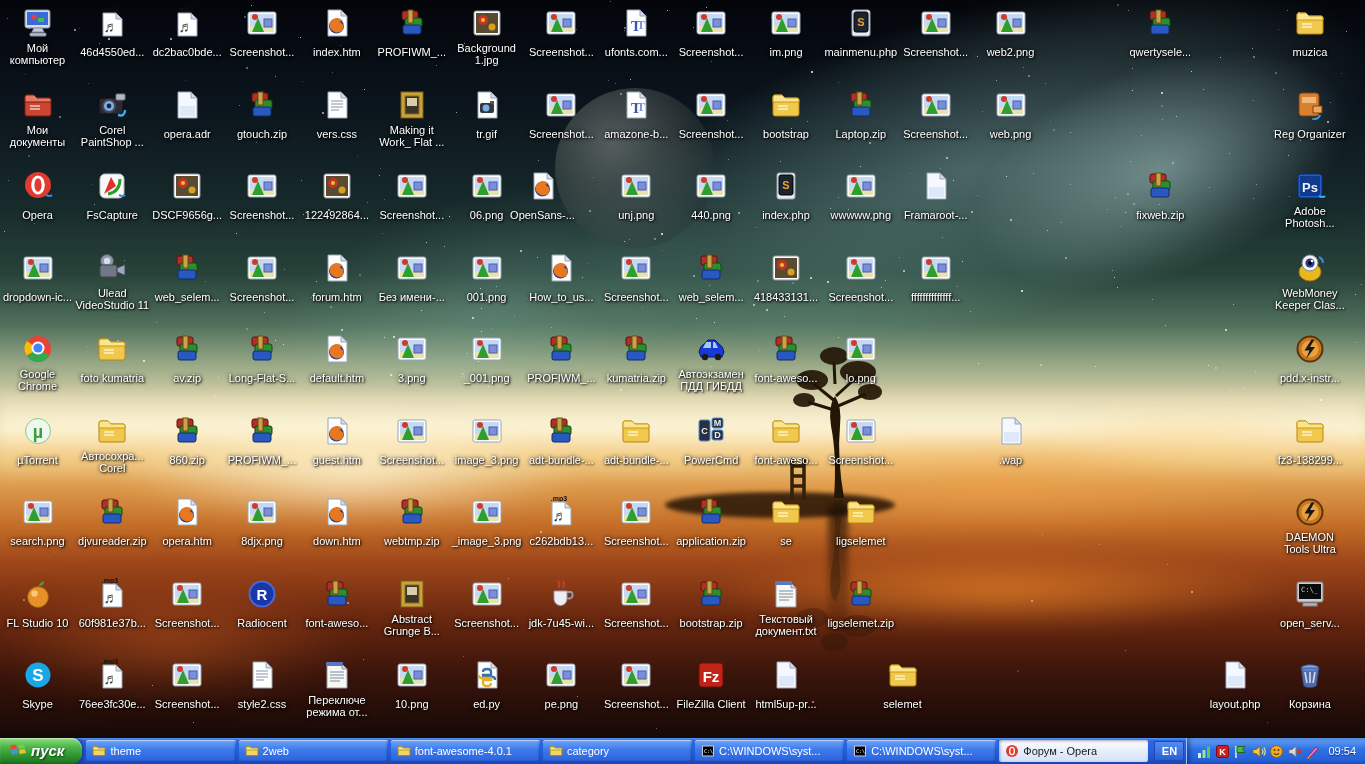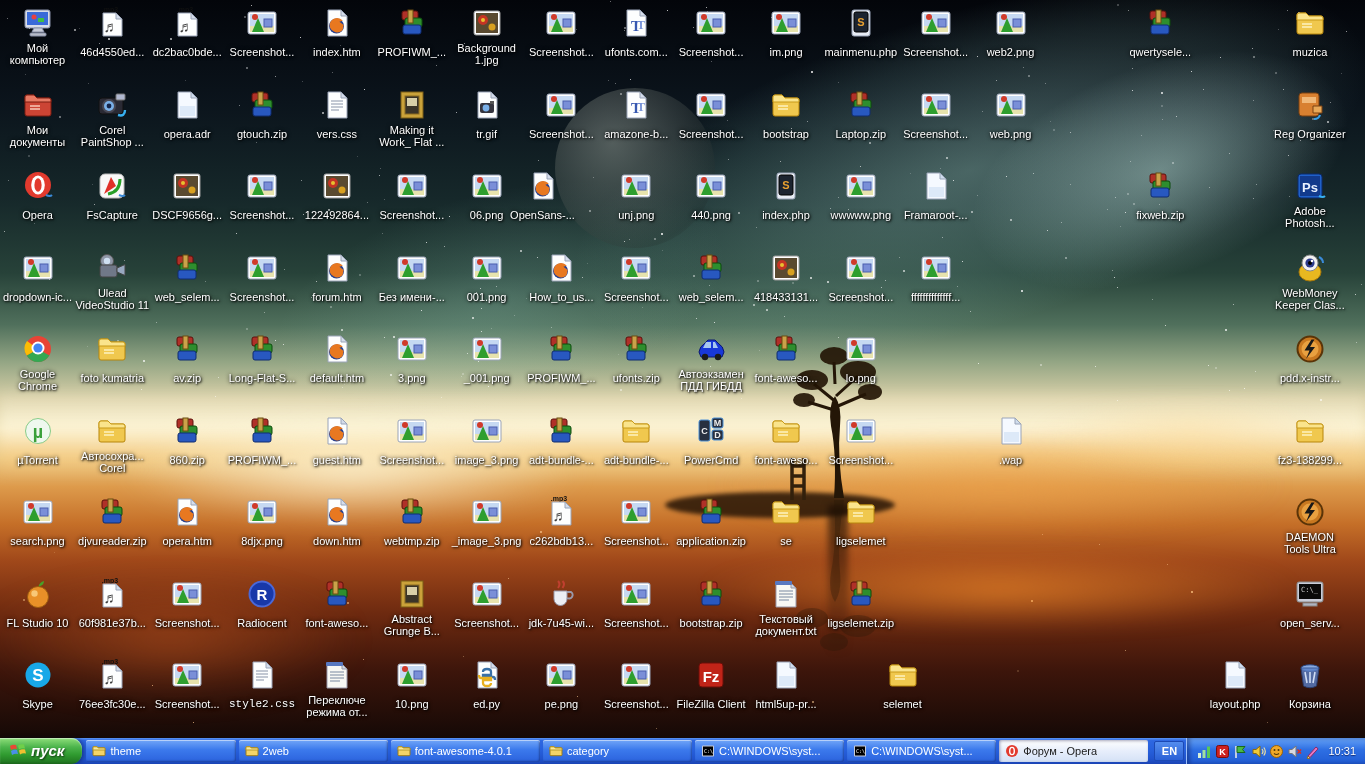--- a/index.html
+++ b/index.html
@@ -1008,21 +1008,21 @@
             <rect x="13" y="4" width="5" height="13" fill="#caa24a" stroke="#6a4c10"></rect>
           </svg>
         </div><div class="lbl">PROFIWM_...</div></div>
       <div class="desk-icon" style="left: 598.8px; top: 332px;"><div class="ic">
           <svg viewBox="0 0 34 34">
             <rect x="7" y="5" width="16" height="9" rx="2" fill="#b03028" stroke="#5c100c"></rect>
             <rect x="10" y="12" width="17" height="9" rx="2" fill="#2e8e2e" stroke="#0c4c0c"></rect>
             <rect x="8" y="19" width="18" height="9" rx="2" fill="#2858c0" stroke="#102c70"></rect>
             <rect x="13" y="4" width="5" height="13" fill="#caa24a" stroke="#6a4c10"></rect>
           </svg>
-        </div><div class="lbl">ufonts.zip</div></div>
+        </div><div class="lbl">kumatria.zip</div></div>
       <div class="desk-icon" style="left: 673.6px; top: 332px;"><div class="ic">
           <svg viewBox="0 0 34 34">
             <path d="M5 20 q1-6 5-8 l4-4 h7 l4 4 q4 2 5 8 l-2 5 h-21 z" fill="#1838d8" stroke="#0a1870"></path>
             <path d="M12 10 h5 v6 h-8 z" fill="#a8c8f0"></path>
             <path d="M19 10 h2 l3 6 h-5 z" fill="#a8c8f0"></path>
             <circle cx="11" cy="25" r="3.2" fill="#1a1a1a"></circle>
             <circle cx="24" cy="25" r="3.2" fill="#1a1a1a"></circle>
           </svg>
         </div><div class="lbl">Автоэкзамен ПДД ГИБДД</div></div>
       <div class="desk-icon" style="left: 748.5px; top: 332px;"><div class="ic">
@@ -1394,21 +1394,21 @@
       <div class="desk-icon" style="left: 149.7px; top: 658px;"><div class="ic">
           <svg viewBox="0 0 34 34">
             <rect x="3" y="6" width="28" height="22" rx="2" fill="#fff" stroke="#9aa4b8"></rect>
             <rect x="5" y="8" width="24" height="12" fill="#c6d9f2"></rect>
             <rect x="5" y="20" width="24" height="6" fill="#e7e3ad"></rect>
             <rect x="19" y="13" width="8" height="8" fill="#7a8fd8" stroke="#4a5fae"></rect>
             <path d="M7 26 L13 12 L19 26 Z" fill="#2e9e2e"></path>
             <circle cx="10" cy="11" r="3" fill="#d03a2a"></circle>
           </svg>
         </div><div class="lbl">Screenshot...</div></div>
-      <div class="desk-icon" style="left: 224.5px; top: 658px; font-family: Liberation Mono, monospace;"><div class="ic">
+      <div class="desk-icon" style="left: 224.5px; top: 658px;"><div class="ic">
           <svg viewBox="0 0 34 34">
             <path d="M8 4 h13 l6 6 v20 h-19 z" fill="#fdfefe" stroke="#9aa4b8"></path>
             <path d="M21 4 l6 6 h-6 z" fill="#d4dcea" stroke="#9aa4b8"></path>
             <path d="M11 13 h12 M11 16 h12 M11 19 h12 M11 22 h8" stroke="#8a94a8" stroke-width="1.2"></path>
           </svg>
         </div><div class="lbl">style2.css</div></div>
       <div class="desk-icon" style="left: 299.4px; top: 658px;"><div class="ic">
           <svg viewBox="0 0 34 34">
             <path d="M7 6 h15 l5 5 v19 h-20 z" fill="#f8f8f4" stroke="#99a"></path>
             <path d="M22 6 l5 5 h-5 z" fill="#d0d8e4" stroke="#99a"></path>
@@ -1611,15 +1611,15 @@
             <path d="M10.5 5.5 l3.5 4 M14 5.5 l-3.5 4" stroke="#d83020" stroke-width="1.4"></path>
           </svg>
         </span>
         <span class="tray-ic">
           <svg viewBox="0 0 15 15">
             <path d="M3 12 L11 3 l2 1.8 L5 13.6 z" fill="#e878c0" stroke="#8a2a6a"></path>
             <path d="M3 12 l-.8 3 3-.8 z" fill="#f8d8a0" stroke="#8a6a2a"></path>
           </svg>
         </span>
       </span>
-    <span id="clock">10:31</span>
+    <span id="clock">09:54</span>
   </div>
 </div>
 
 </body></html>

